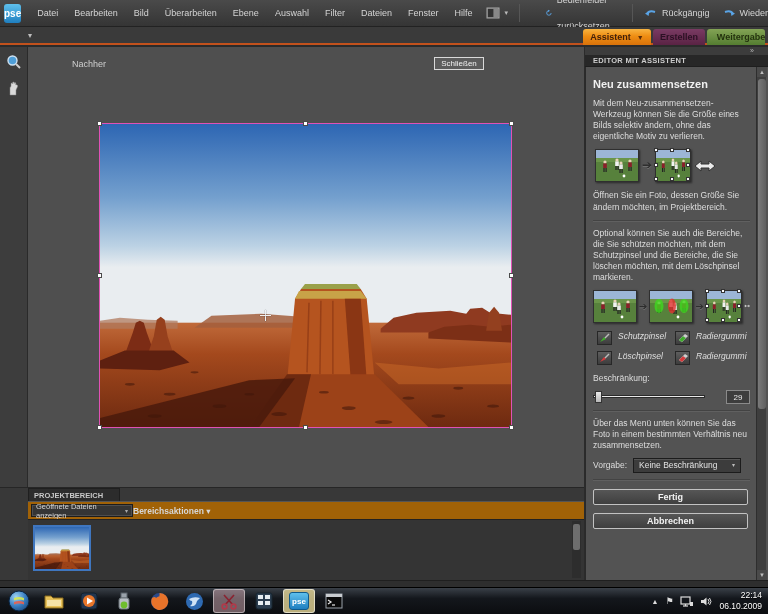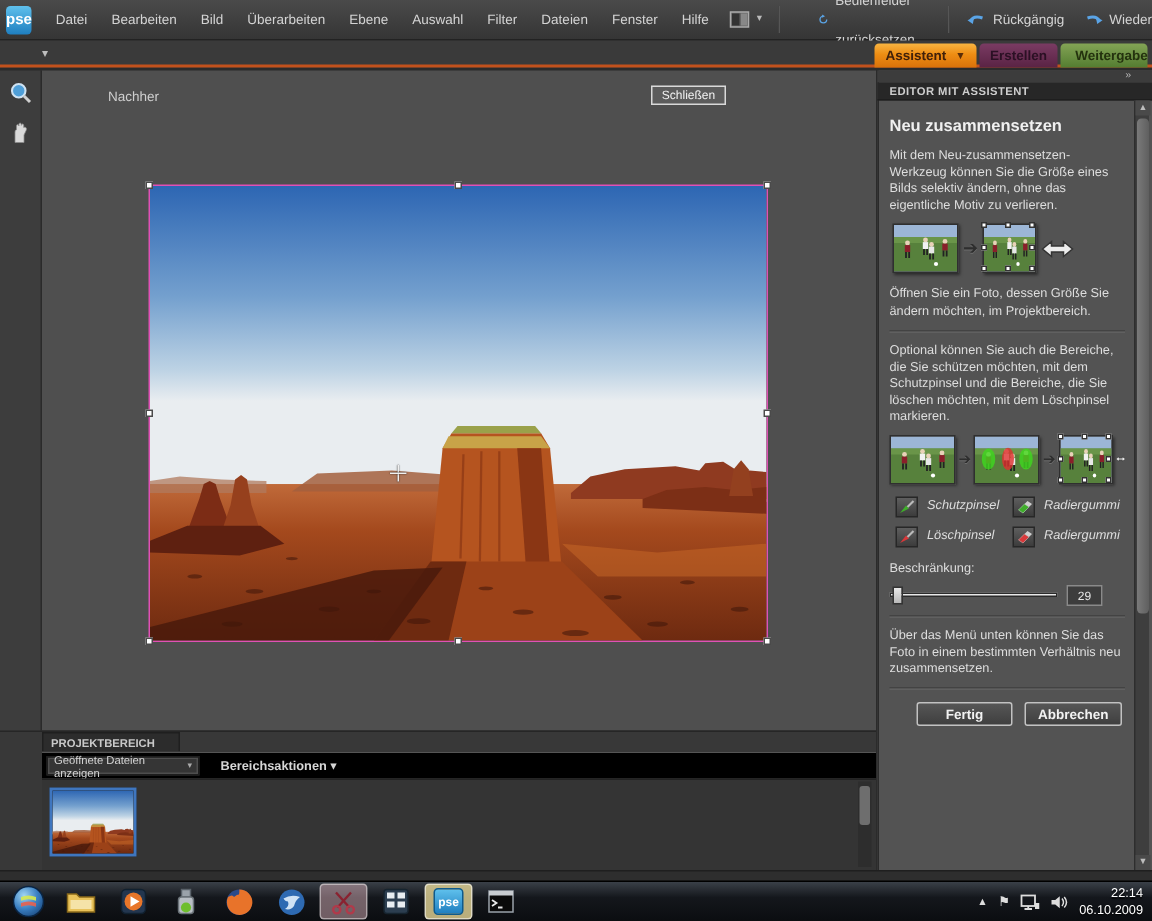--- a/index.html
+++ b/index.html
@@ -50,22 +50,22 @@
   #cursor-move:before, #cursor-move:after { content:""; position:absolute; background:#f0f0f0;
     box-shadow:0 0 1px #000; }
   #cursor-move:before { left:5px; top:0; width:1px; height:11px; }
   #cursor-move:after { left:0; top:5px; width:11px; height:1px; }
 
   
   #project { left:0px; top:487px; width:584px; height:93px; background:#383838; border-top:1px solid #262626; }
   #project-tab { left:28px; top:488px; width:92px; height:13px; background:#2c2c2c;
     color:#c9c9c9; font-size:7.5px; font-weight:bold; line-height:13px; padding-left:5px;
     border:1px solid #1f1f1f; border-bottom:none; }
-  #project-bar { left:28px; top:501px; width:556px; height:18px; background:#000000;
-    border-top:1px solid #555; display:flex; align-items:center; gap:14px; }
+  #project-bar { left:28px; top:501px; width:556px; height:18px; background:#a16207;
+    border-top:1px solid #555; display:flex; align-items:center; gap:0; }
   #files-dd { margin-left:3px; width:102px; height:13px; background:#353535; border:1px solid #1d1d1d;
     box-shadow:inset 0 0 0 1px #4e4e4e; color:#d6d6d6; font-size:7.5px; display:flex;
     align-items:center; justify-content:space-between; padding:0 4px; }
   #bin-actions { color:#d6d6d6; font-size:8.5px; font-weight:bold; }
   #bin { left:28px; top:519px; width:556px; height:61px; background:#343434; border-top:1px solid #222; }
   #bin-thumb { left:33px; top:525px; width:58px; height:46px; border:2px solid #3f76bf; background:#222; }
   #bin-scroll { left:572px; top:521px; width:9px; height:57px; background:#2d2d2d; }
   #bin-scroll .sthumb { position:absolute; left:1px; top:3px; width:7px; height:26px; background:#6e6e6e; border-radius:2px; }
 
   
@@ -89,31 +89,31 @@
   .mini { border:1px solid #2f2f2f; box-shadow:1px 1px 2px rgba(0,0,0,.5); position:relative; }
   .mini svg { display:block; }
   .mini .mh { position:absolute; width:4px; height:4px; background:#fff; border:1px solid #333; }
   .flowarrow { color:#2e2e2e; font-weight:bold; font-size:12px; text-shadow:0 1px 0 #6e6e6e; }
   .toolrow { display:flex; align-items:center; gap:8px; margin:4px 0 8px 10px; }
   .icon-btn { width:18px; height:16px; background:linear-gradient(#5e5e5e,#3c3c3c);
     border:1px solid #272727; display:flex; align-items:center; justify-content:center; }
   .tool-label { font-style:italic; color:#e4e4e4; }
   .brushgrid { display:grid; grid-template-columns:78px 78px; row-gap:6px; margin:4px 0 8px 4px; }
   .brushitem { display:flex; align-items:flex-start; gap:6px; font-style:italic; }
-  .sliderrow { display:flex; align-items:center; gap:6px; margin:4px 0 6px 0; }
+  .sliderrow { display:flex; align-items:center; gap:6px; margin:4px 0 6px 0;justify-content:space-between; }
   #slider-track { position:relative; width:112px; height:3px; background:#e8e8e8; border:1px solid #2a2a2a; }
   #slider-handle { position:absolute; left:1px; top:-5px; width:7px; height:12px;
     background:linear-gradient(#e9e9e9,#b8b8b8); border:1px solid #333; }
   #slider-value { width:24px; height:14px; background:#3d3d3d; border:1px solid #8a8a8a;
     color:#e8e8e8; font-size:8px; text-align:center; line-height:13px; }
   .presetrow { display:flex; align-items:center; gap:6px; margin:3px 0 6px 0; }
   #preset-dd { width:108px; height:15px; background:#3c3c3c; border:1px solid #1c1c1c;
     box-shadow:inset 0 1px 0 #555; color:#e2e2e2; font-size:8.5px; display:flex;
     align-items:center; justify-content:space-between; padding:0 5px; }
-  .btnrow { display:flex; justify-content:flex-end; gap:8px; margin:8px 2px 8px 0; }
+  .btnrow { display:flex; justify-content:flex-end; gap:8px; margin:8px 2px 8px 0;flex-direction:column; }
   .pbtn { min-width:64px; height:16px; background:linear-gradient(#565656,#3f3f3f);
     border:1px solid #c2c2c2; border-radius:2px; color:#f2f2f2; font-size:9px;
     font-weight:bold; text-align:center; line-height:14px; padding:0 8px; }
 
   
   #win-bottom { left:0; top:580px; width:768px; height:7px; background:#2e2e2e; border-top:1px solid #1f1f1f; }
 
   
   #taskbar { left:0; top:587px; width:768px; height:27px;
     background:linear-gradient(#3a4048,#14171c 40%,#0b0d10); border-top:1px solid #000;
@@ -543,20 +543,27 @@
     <div style="margin-bottom:6px;">Beschränkung:</div>
     <div class="sliderrow">
       <div id="slider-track">
         <div id="slider-handle"></div>
       </div>
       <div id="slider-value">29</div>
     </div>
 
     <div class="hr"></div>
     <div class="p-par">Über das Menü unten können Sie das Foto in einem bestimmten Verhältnis neu zusammensetzen.</div>
+    <div class="presetrow">
+      <span>Vorgabe:</span>
+      <div id="preset-dd">
+        <span>Keine Beschränkung</span>
+        <span style="font-size:6px;color:#bbb">▾</span>
+      </div>
+    </div>
 
     <div class="hr"></div>
     <div class="btnrow">
       <div class="pbtn">Fertig</div>
       <div class="pbtn">Abbrechen</div>
     </div>
 
   </div>
 
   <div id="panel-scroll" class="abs">

